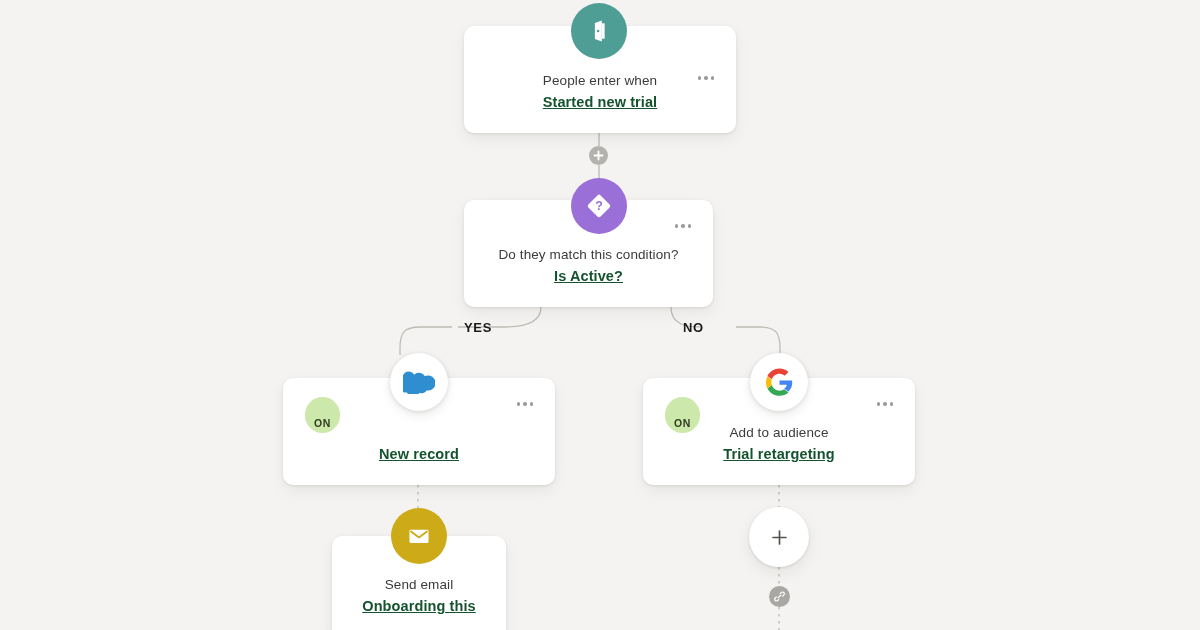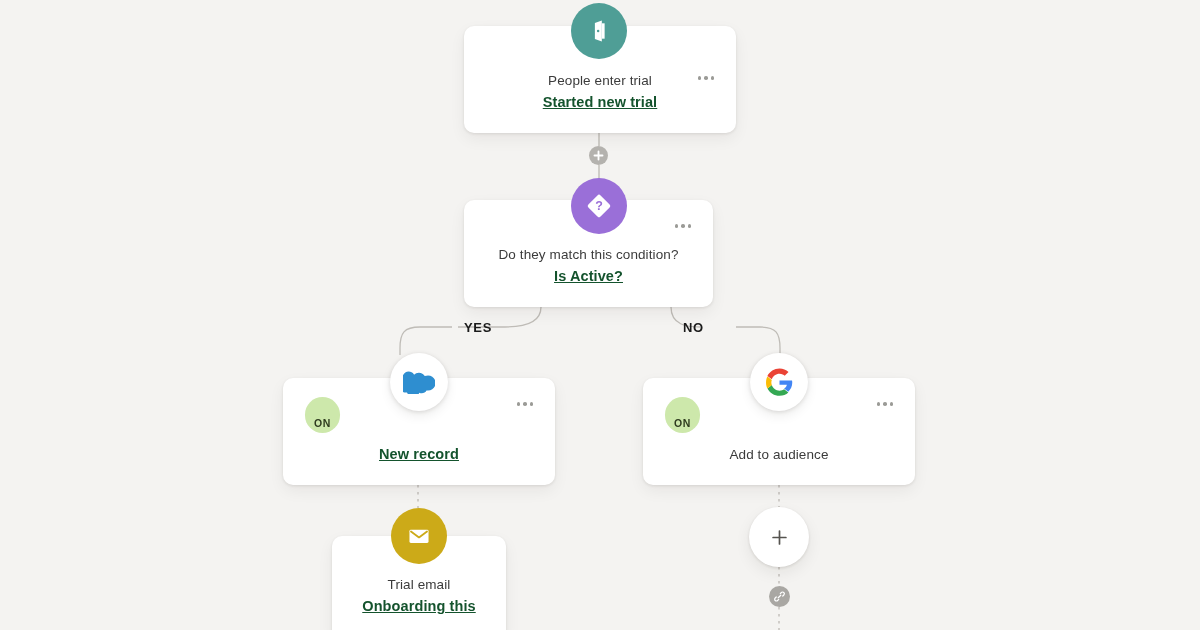--- a/index.html
+++ b/index.html
@@ -191,21 +191,21 @@
     <path d="M779,607 L779,630" stroke="#c4c1bc" stroke-width="1.5" stroke-dasharray="2.5 4.5" fill="none"></path>
   </svg>
 
   <div class="card" style="left:464px; top:26px; width:272px; height:107px;">
     <div class="dots" style="right:22px; top:50px;">
       <i></i>
         <i></i>
         <i></i>
     </div>
     <div class="card-body">
-      <div class="card-sub">People enter trial</div>
+      <div class="card-sub">People enter when</div>
       <div class="card-title">Started new trial</div>
     </div>
   </div>
 
   <div class="node-icon big" style="left:571px; top:3px; background:#4f9e96;">
     <svg width="26" height="26" viewBox="0 0 24 24" aria-hidden="true">
       <path d="M14.6 2.4 L8.2 4.6 L8.2 19.4 L14.6 21.6 Z" fill="#ffffff"></path>
       <path d="M14.6 4.9 L17.2 4.9 L17.2 19.1 L14.6 19.1 Z" fill="#ffffff"></path>
       <circle cx="11.2" cy="12" r="1.15" fill="#4f9e96"></circle>
     </svg>
@@ -264,35 +264,36 @@
 
   <div class="card" style="left:643px; top:378px; width:272px; height:107px;">
     <div class="on-badge" style="left:22px; top:19px;">ON</div>
     <div class="dots" style="right:22px; top:24px;">
       <i></i>
         <i></i>
         <i></i>
     </div>
     <div class="card-body">
       <div class="card-sub">Add to audience</div>
+      <div class="card-title">Trial retargeting</div>
     </div>
   </div>
 
   <div class="node-icon white-plate" style="left:750px; top:353px;">
     <svg width="29" height="29" viewBox="0 0 48 48" aria-hidden="true">
       <path fill="#4285F4" d="M45.1 24.5c0-1.6-.1-2.7-.4-3.9H24v7.1h12.1c-.2 1.8-1.6 4.6-4.5 6.4l6.9 5.3c4.1-3.8 6.6-9.4 6.6-14.9z"></path>
       <path fill="#34A853" d="M24 46c6 0 11-2 14.6-5.4l-6.9-5.3c-1.9 1.3-4.4 2.2-7.7 2.2-5.9 0-10.9-3.9-12.7-9.2l-7.2 5.5C7.7 41 15.3 46 24 46z"></path>
       <path fill="#FBBC05" d="M11.3 28.3c-.5-1.4-.8-2.8-.8-4.3s.3-2.9.7-4.3l-7.2-5.6C2.5 16.9 1.7 20.3 1.7 24s.8 7.1 2.3 9.9l7.3-5.6z"></path>
       <path fill="#EA4335" d="M24 9.5c4.2 0 7 1.8 8.6 3.3l6.3-6.1C35 3.1 30 1 24 1 15.3 1 7.7 6 4 13.2l7.2 5.6C13.1 13.4 18.1 9.5 24 9.5z"></path>
     </svg>
   </div>
 
   <div class="card" style="left:332px; top:536px; width:174px; height:107px;">
     <div class="card-body" style="bottom:26px;">
-      <div class="card-sub">Trial email</div>
+      <div class="card-sub">Send email</div>
       <div class="card-title">Onboarding this</div>
     </div>
   </div>
 
   <div class="node-icon big" style="left:391px; top:508px; background:#ccaa18;">
     <svg width="26" height="26" viewBox="0 0 24 24" aria-hidden="true">
       <rect x="3.2" y="6.2" width="17.6" height="12.2" rx="1.3" fill="#ffffff"></rect>
       <path d="M4.6 7.9 L12 13.3 L19.4 7.9" stroke="#ccaa18" stroke-width="1.7" fill="none" stroke-linecap="round" stroke-linejoin="round"></path>
     </svg>
   </div>

